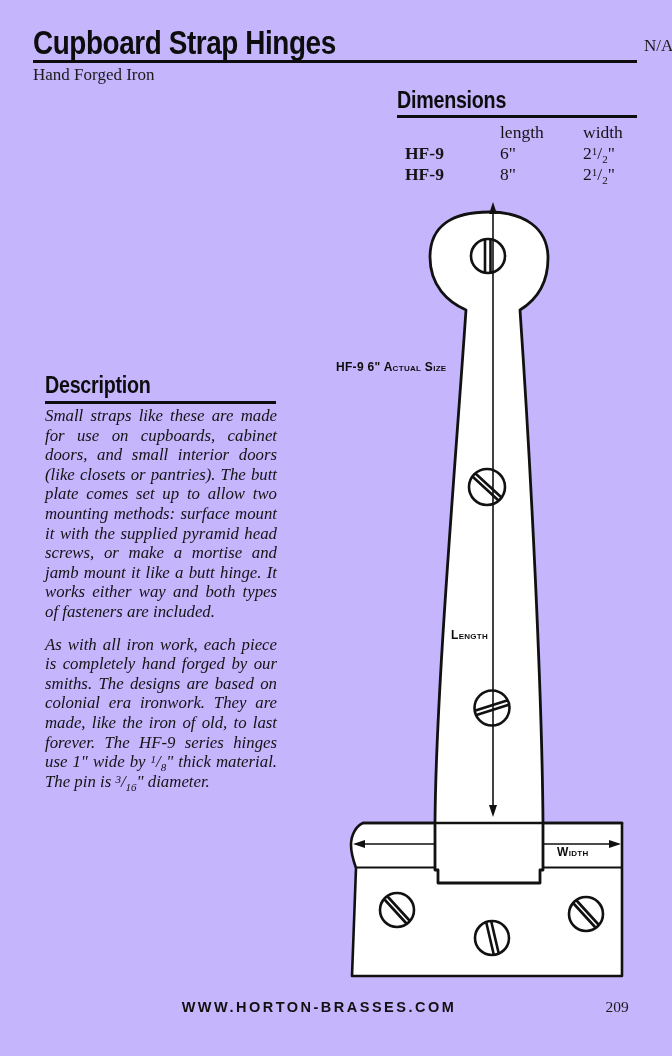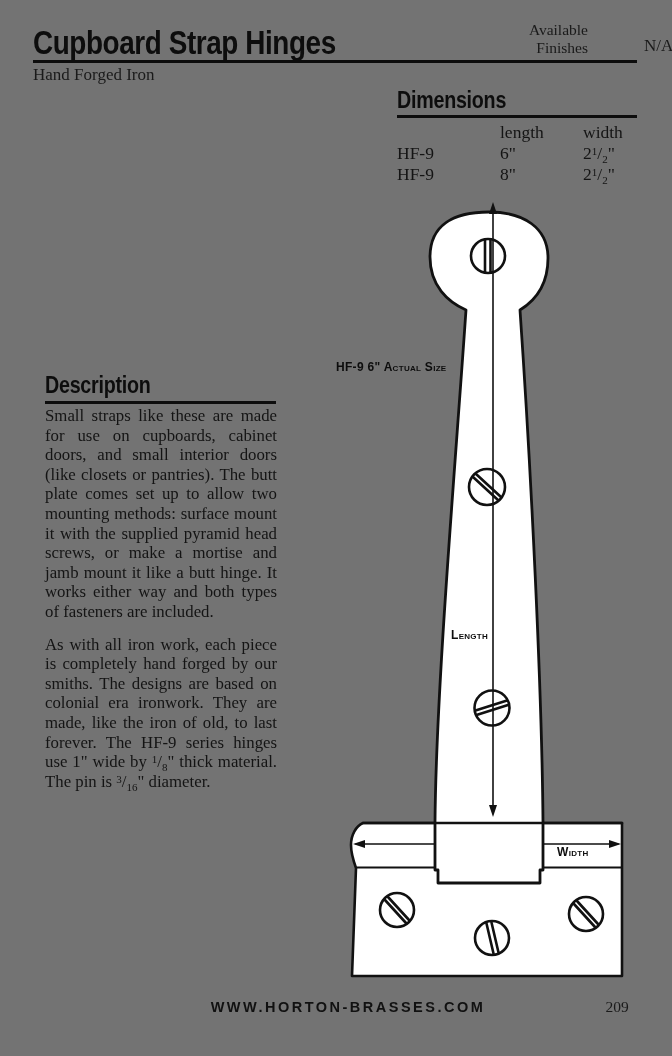--- a/index.html
+++ b/index.html
@@ -1,17 +1,17 @@
 <!DOCTYPE html>
 <html><head>
 <meta charset="utf-8">
 <style>
   html,body{margin:0;padding:0;background:#888;}
   .page{
-    position:relative;width:672px;height:1056px;background:#737373;
+    position:relative;width:672px;height:1056px;background:#c4b5fd;
     margin:0 auto;overflow:hidden;
     font-family:"Liberation Serif", serif;color:#141414;
   }
   
   .main-title{
     position:absolute;left:33px;top:25px;
     font-family:"Liberation Sans", sans-serif;font-weight:bold;
     font-size:34px;line-height:34px;letter-spacing:-0.5px;
     transform:scaleX(0.82);transform-origin:0 0;white-space:nowrap;color:#0d0d0d;
   }
@@ -34,64 +34,60 @@
     transform:scaleX(0.82);transform-origin:0 0;white-space:nowrap;color:#0d0d0d;
   }
   .dim-heading{left:397px;top:88px;}
   .dim-rule{position:absolute;left:397px;top:115px;width:240px;height:2.5px;background:#0d0d0d;}
   .desc-heading{left:45px;top:373px;}
   .desc-rule{position:absolute;left:45px;top:401px;width:231px;height:2.5px;background:#0d0d0d;}
 
   
   .dim-table{position:absolute;left:397px;top:122px;width:240px;font-size:17.5px;}
   .dim-row{position:relative;height:21px;line-height:21px;}
-  .dim-col-model{position:absolute;left:0;font-weight:normal;}
+  .dim-col-model{position:absolute;left:8px;font-weight:bold;}
   .dim-col-length{position:absolute;left:103px;}
   .dim-col-width{position:absolute;left:186px;}
   .frac sup{font-size:11px;vertical-align:4px;line-height:0;}
   .frac sub{font-size:11px;vertical-align:-4px;line-height:0;}
 
   
   .desc-body{position:absolute;left:45px;top:406px;width:232px;
     font-size:16.8px;line-height:19.6px;text-align:justify;color:#141414;}
-  .desc-body p{margin:0 0 13px 0;padding:0;}
+  .desc-body p{margin:0 0 13px 0;padding:0;font-style:italic;}
 
   
   .draw-label{
     position:absolute;
     font-family:"Liberation Sans", sans-serif;font-weight:bold;
     font-variant:small-caps;font-size:12px;line-height:12px;
     letter-spacing:0.3px;color:#0d0d0d;white-space:nowrap;
   }
   .label-actual{left:336px;top:361px;}
   .label-length{left:451px;top:629px;}
   .label-width{left:557px;top:846px;}
 
   
   .hinge-svg{position:absolute;left:330px;top:195px;}
 
   
   .footer-site{
-    position:absolute;left:172px;top:999px;width:352px;text-align:center;
+    position:absolute;left:143px;top:999px;width:352px;text-align:center;
     font-family:"Liberation Sans", sans-serif;font-weight:bold;
     font-size:14.5px;letter-spacing:2.5px;color:#111;white-space:nowrap;
   }
   .footer-page{position:absolute;left:597px;top:998px;width:40px;text-align:center;
     font-size:15.5px;color:#1a1a1a;}
 </style>
 </head>
 <body>
 
 <div class="page">
 
   <div class="main-title">Cupboard Strap Hinges</div>
-  <div class="finishes-block">
-    <div>Available</div>
-    <div>Finishes</div>
-  </div>
   <div class="finishes-value">N/A</div>
   <div class="header-rule"></div>
   <div class="subtitle">Hand Forged Iron</div>
 
   <div class="sec-heading dim-heading">Dimensions</div>
   <div class="dim-rule"></div>
   <div class="dim-table">
     <div class="dim-row">
       <span class="dim-col-length">length</span>
       <span class="dim-col-width">width</span>

